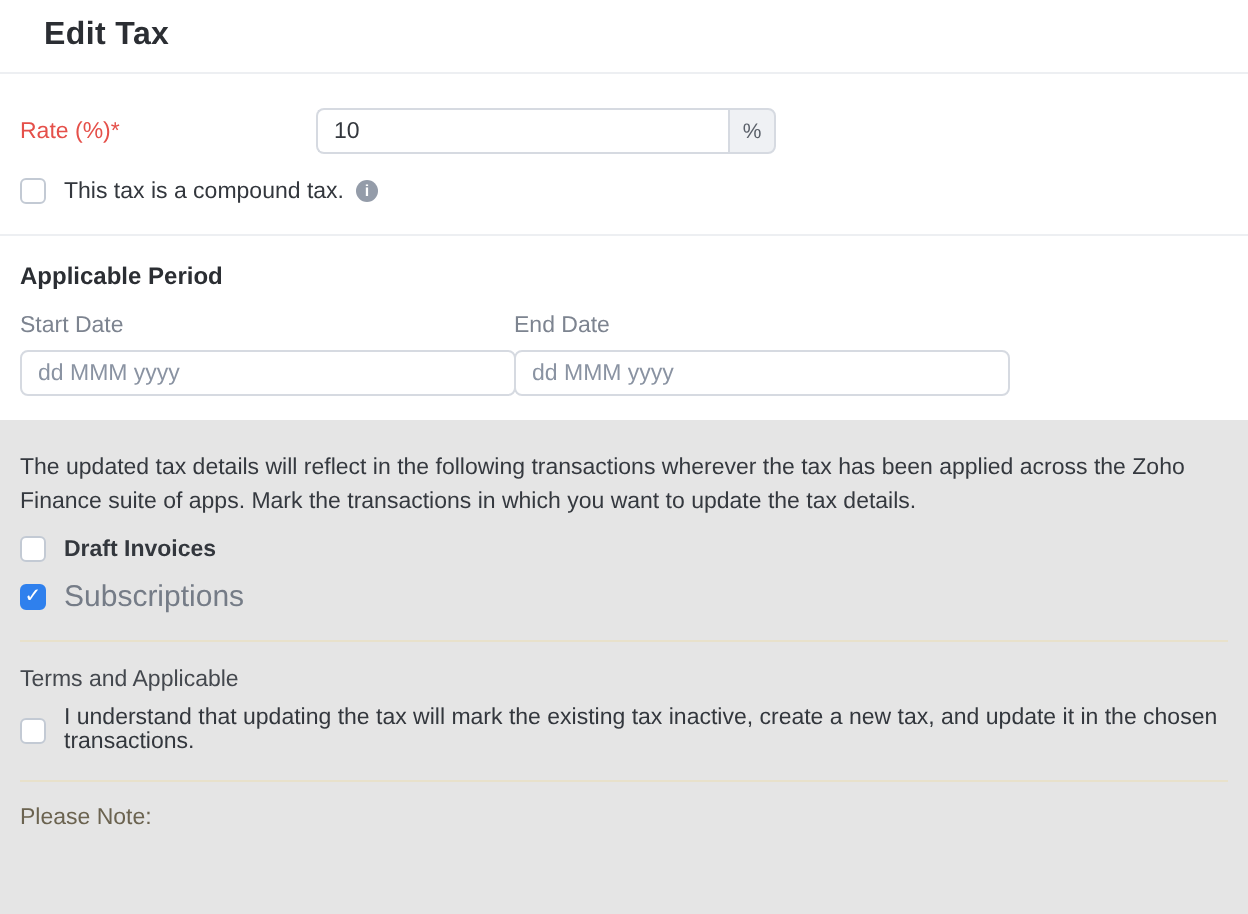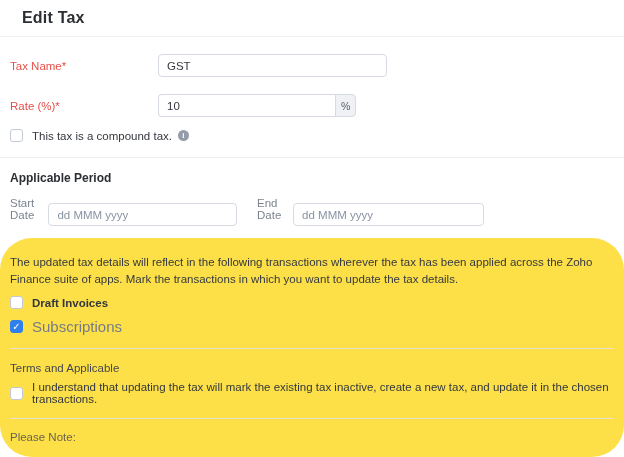--- a/index.html
+++ b/index.html
@@ -27,21 +27,21 @@
 
   .text-input {
     height: 23px; width: 229px;
     border: 1px solid #d6dae1; border-radius: 4px;
     padding: 0 8px; font-size: 11.5px; color: #33373d;
     font-family: "Liberation Sans", sans-serif;
     background: #fff; outline: none;
   }
   .text-input::placeholder { color: #8a93a2; }
 
-  .input-group { display: flex; width: 198px; justify-content: center; }
+  .input-group { display: flex; width: 230px; justify-content: center; }
   .input-group .text-input { width: 206px; border-radius: 4px 0 0 4px; border-right: 0; }
   .addon {
     width: 24px; height: 23px; background: #eff1f4;
     border: 1px solid #d6dae1; border-radius: 0 4px 4px 0;
     display: flex; align-items: center; justify-content: center;
     font-size: 10.5px; color: #5a6069;
   }
 
   .checkbox-row { display: flex; align-items: center; margin-top: 12px; }
   .checkbox {
@@ -59,29 +59,28 @@
     display: inline-block; width: 11px; height: 11px; margin-left: 6px;
     background: #949ca9; color: #fff; border-radius: 50%;
     font-size: 8px; line-height: 11px; text-align: center;
     font-weight: 700; vertical-align: -1px;
   }
 
   .section-divider { border: 0; border-top: 1px solid #edeff2; margin-top: 15px; }
   .section-heading { font-size: 12px; font-weight: 700; color: #2b2e33; margin-top: 13px; padding: 0 10px; }
 
   .date-cols { display: flex; gap: 20px; padding: 0 10px; margin-top: 12px; }
-  .date-col { width: 227px; display: flex; }
+  .date-col { width: 227px; display: flex; flex-direction: column; }
   .date-col .text-input { width: 248px; margin-top: 6px; }
 
   
   .panel {
     margin-top: 12px; flex: 1;
-    background: #fde047;
+    background: #e5e5e5;
     padding: 10px 10px 0 10px;
-    border-radius: 32px;
   }
   .panel-desc { font-size: 11.5px; color: #35393f; line-height: 1.45; max-width: 596px; margin-top: 6px; }
   .trans-row { display: flex; align-items: center; margin-top: 9px; }
   .trans-label-bold { margin-left: 9px; font-size: 11.5px; font-weight: 700; color: #33373d; }
   .trans-label-gray { margin-left: 9px; font-size: 15px; color: #757c87; }
   .panel-divider { border: 0; border-top: 1px solid #e8e1cb; margin-top: 13px; }
   .terms-heading { font-size: 11.5px; color: #44484e; margin-top: 13px; }
   .agree-row { display: flex; align-items: center; margin-top: 7px; }
   .note-heading { font-size: 11.5px; color: #6b6350; margin-top: 12px; }
 </style>
@@ -90,24 +89,20 @@
 
 <div class="page">
 
   <div class="header">
     <div class="page-title">Edit Tax</div>
   </div>
   <hr class="divider-full">
 
   <div class="form-area">
 
-    <div class="form-row">
-      <div class="form-label req">Tax Name*</div>
-      <input class="text-input" type="text" value="GST" style="">
-    </div>
 
     <div class="form-row">
       <div class="form-label req">Rate (%)*</div>
       <div class="input-group">
         <input class="text-input" type="text" value="10" style="">
         <div class="addon">%</div>
       </div>
     </div>
 
     <div class="checkbox-row">

